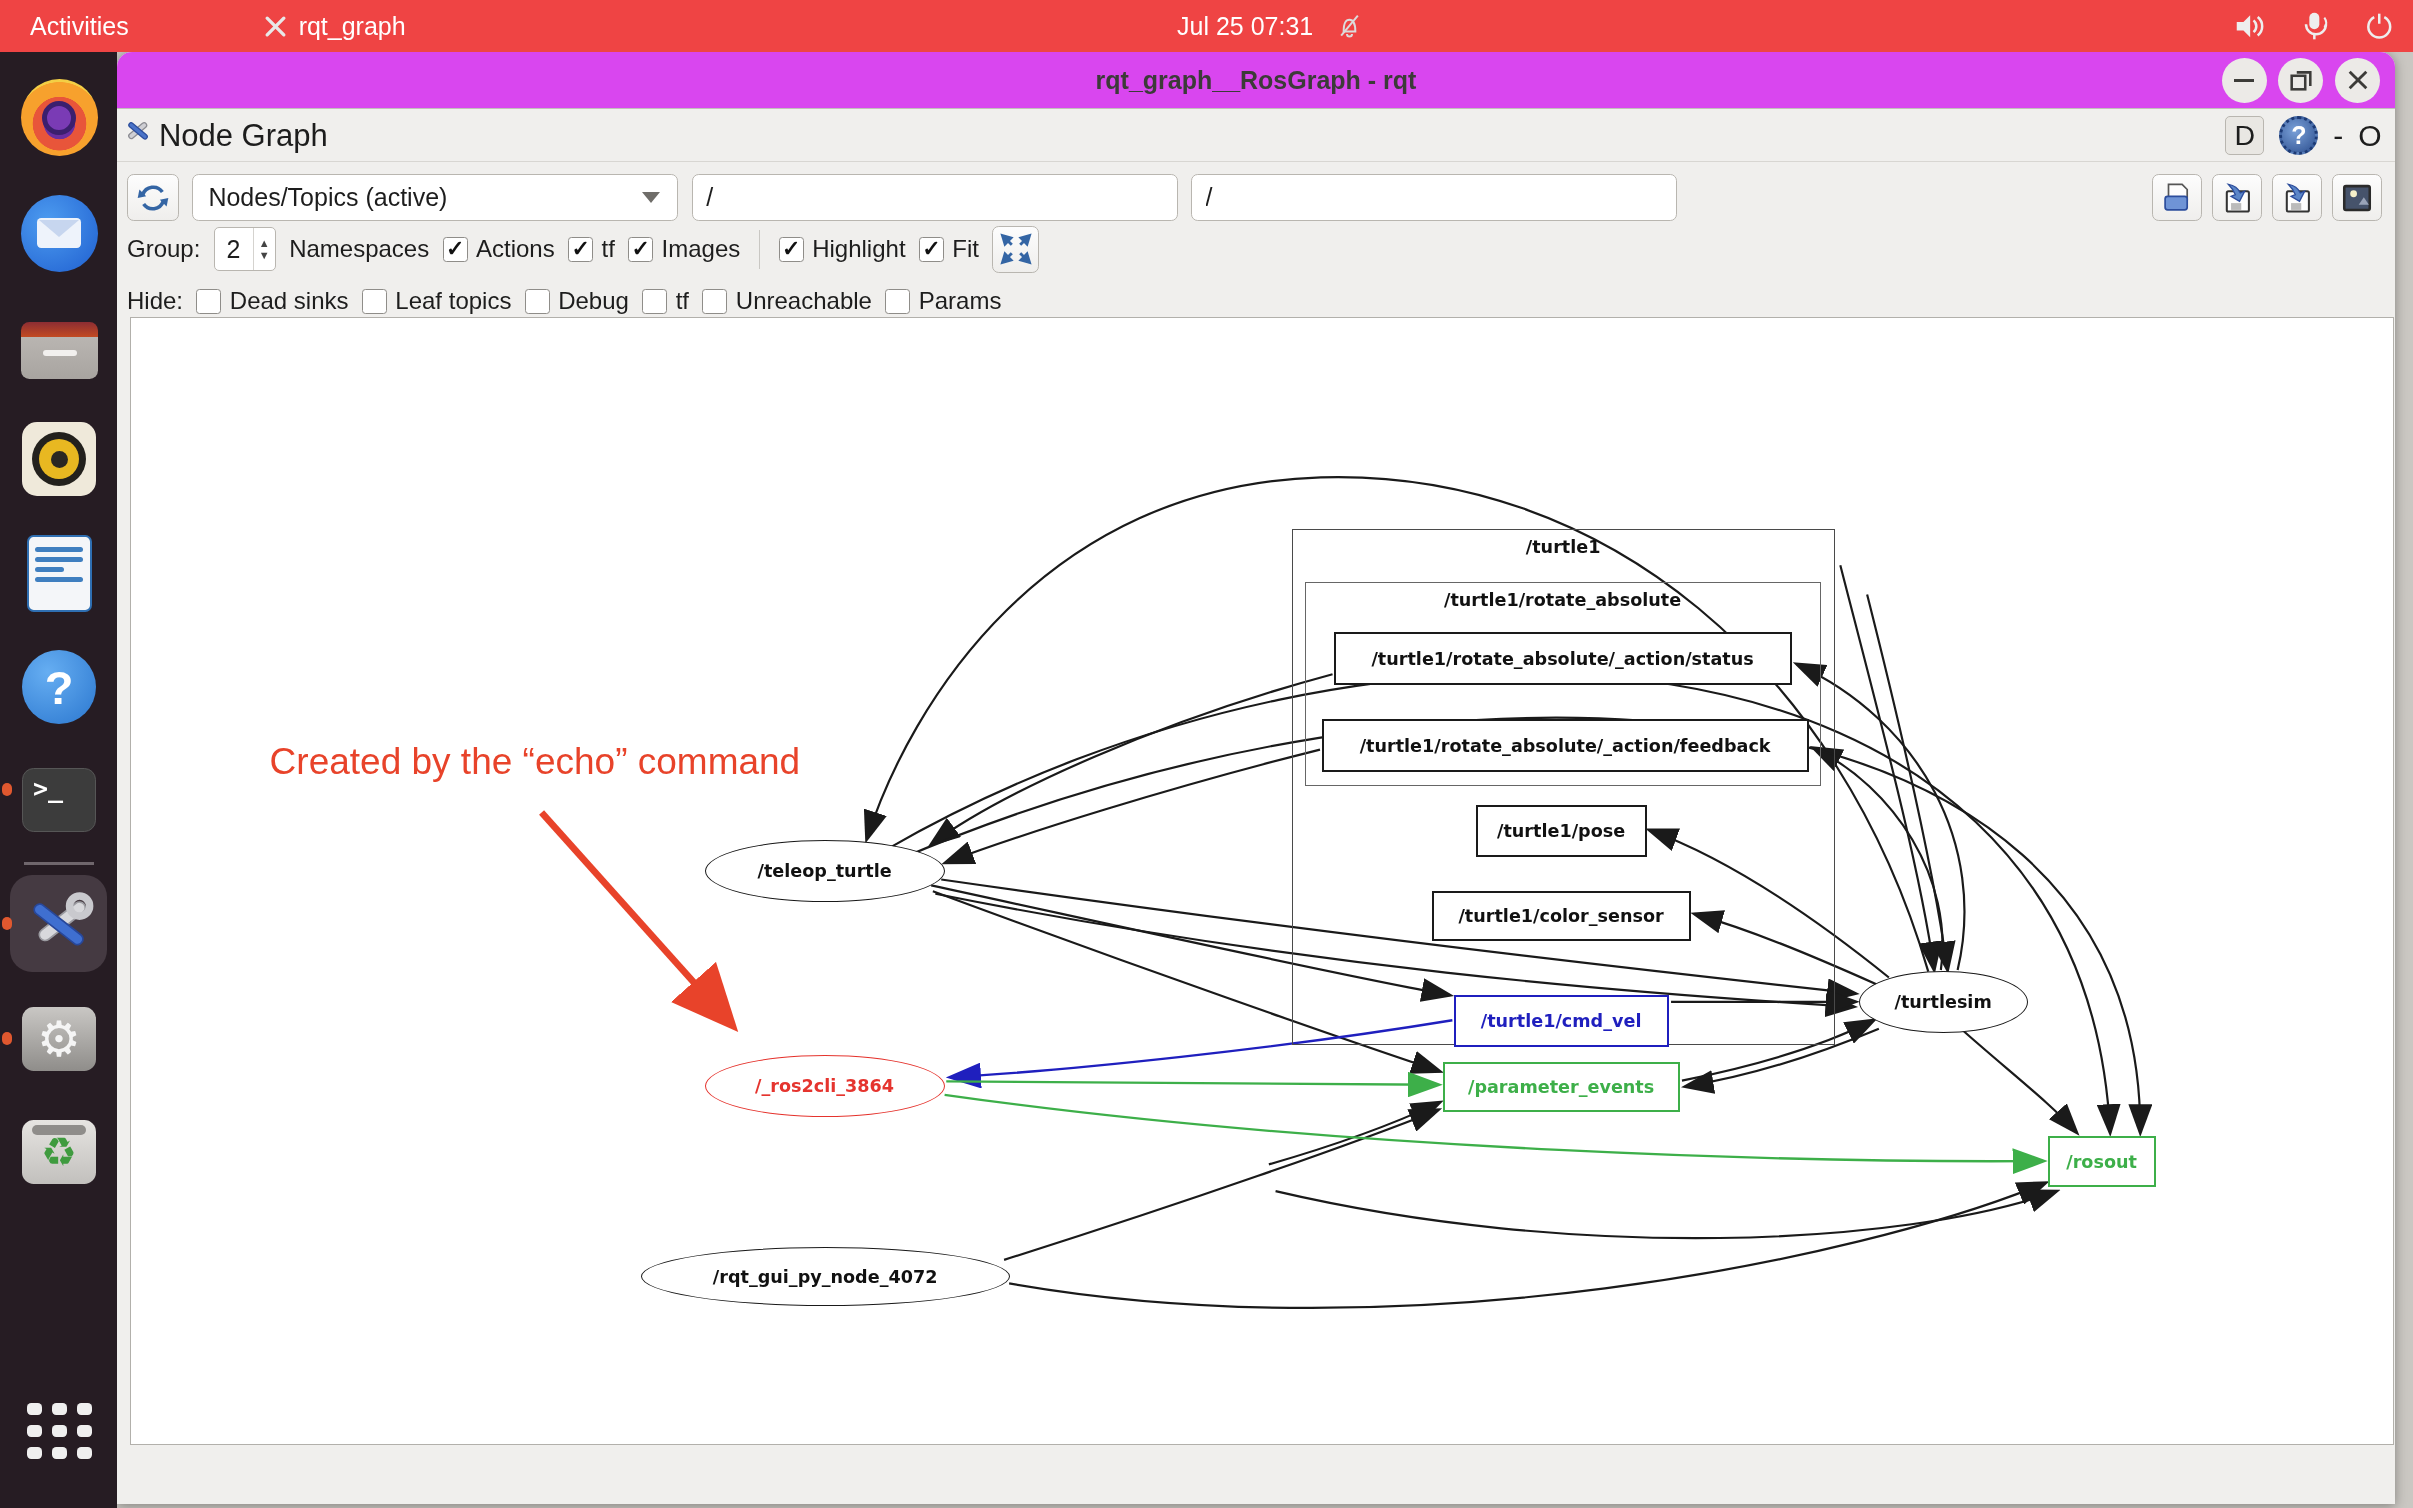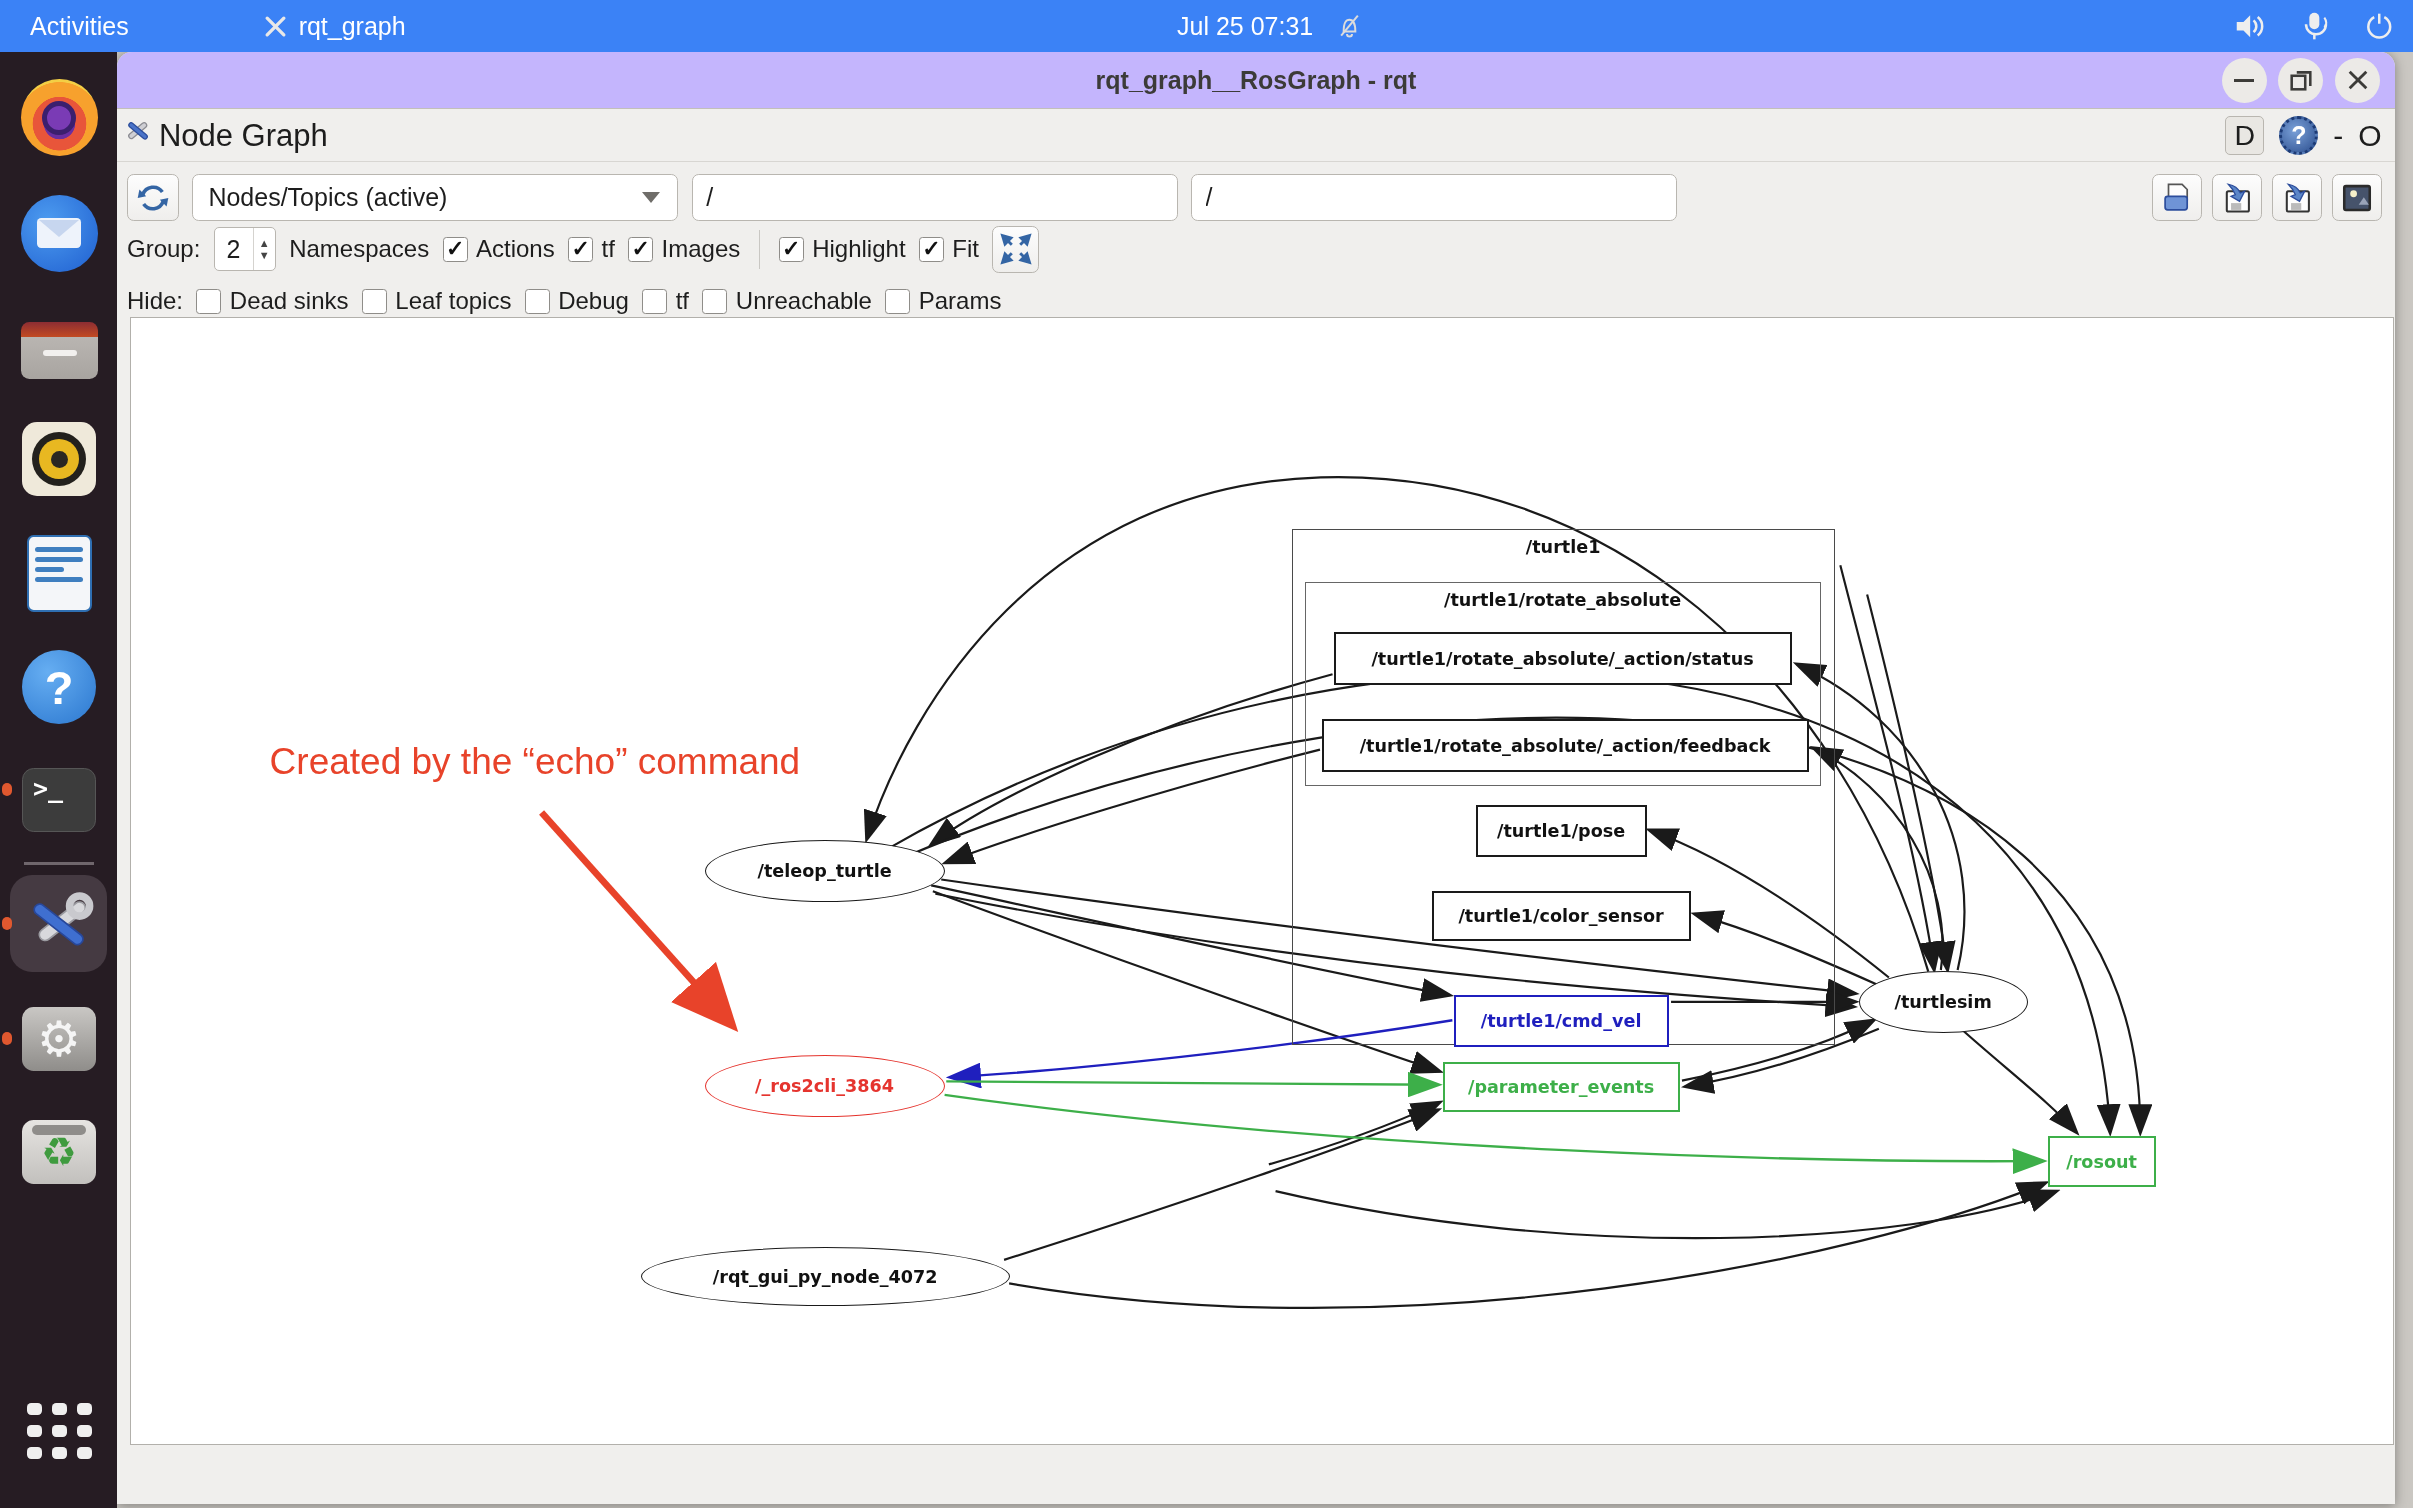--- a/index.html
+++ b/index.html
@@ -1,20 +1,20 @@
 <!DOCTYPE html>
 <html style="font-size:13.4px"><head>
 <meta charset="utf-8">
 <style>
   * { margin:0; padding:0; box-sizing:border-box; }
   html,body { width:2413px; height:1508px; overflow:hidden; background:#cac7c2;
               font-family:"Liberation Sans", sans-serif; }
 
   
-  .topbar { position:absolute; left:0; top:0; width:2413px; height:52px; background:#3b82f6;
+  .topbar { position:absolute; left:0; top:0; width:2413px; height:52px; background:#ef4444;
             color:#fff; display:flex; align-items:center; font-size:25px; z-index:50; }
   .tb-activities { margin-left:30px; cursor:default; }
   .tb-app { margin-left:134px; display:flex; align-items:center; gap:11px; font-weight:400; }
   .tb-clock { position:absolute; left:1177px; top:0; height:52px; display:flex; align-items:center; gap:23.5px; }
   .tb-right { position:absolute; right:20px; top:0; height:52px; display:flex; align-items:center; gap:34px; }
   .tb-icon svg { display:block; }
 
   
   .dock { position:absolute; left:0; top:52px; width:117px; height:1456px; background:#261c23; z-index:40; }
   .dock-item { position:absolute; left:17px; width:84px; height:84px; display:flex; align-items:center; justify-content:center; }
@@ -41,21 +41,21 @@
   .ic-term { width:74px; height:64px; border-radius:11.7px; background:#3c3c3c; border:1.7px solid #565656; color:#fff; font-family:"DejaVu Sans Mono", monospace; font-size:25px; font-weight:bold; padding:5px 10px; }
   .ic-gear { width:74px; height:64px; border-radius:11.7px; background:linear-gradient(#c9c7c4,#8f8d8a); color:#f5f5f5; font-size:49px; display:flex; align-items:center; justify-content:center; }
   .ic-trash { width:74px; height:64px; border-radius:11.7px; background:linear-gradient(#e6e4e1,#c2c0bd); color:#3f9b3f; font-size:40px; display:flex; align-items:center; justify-content:center; position:relative; }
   .ic-trash:before { content:""; position:absolute; top:5px; left:10px; right:10px; height:10px; border-radius:5px; background:#8f8d8a; }
   .ic-grid { display:grid; grid-template-columns:repeat(3, 15px); grid-gap:10px; }
   .ic-grid b { width:15px; height:11.7px; border-radius:4.2px; background:#efefef; }
 
   
   .win { position:absolute; left:117px; top:52px; width:2278px; height:1452px; background:#f0efed;
          border-radius:15px 15px 0 0; box-shadow:0 1.7px 11.7px rgba(0,0,0,.35); }
-  .titlebar { position:absolute; left:0; top:0; right:0; height:57px; background:#c4b5fd;
+  .titlebar { position:absolute; left:0; top:0; right:0; height:57px; background:#d946ef;
               border-radius:15px 15px 0 0; border-bottom:0.8px solid #c2bfba;
               display:flex; align-items:center; justify-content:center; }
   .title-text { font-size:25px; font-weight:bold; color:#3c3b38; }
   .winbtns { position:absolute; right:15px; top:5.9px; display:flex; gap:11.7px; }
   .wbtn { width:45px; height:45px; border-radius:50%; background:#eceae7; color:#3c3b38;
           display:flex; align-items:center; justify-content:center; font-size:23.5px; }
 
   
   .pluginbar { position:absolute; left:0; top:58px; right:0; height:52px; display:flex; align-items:center;
                border-bottom:0.8px solid #d8d6d2; }

